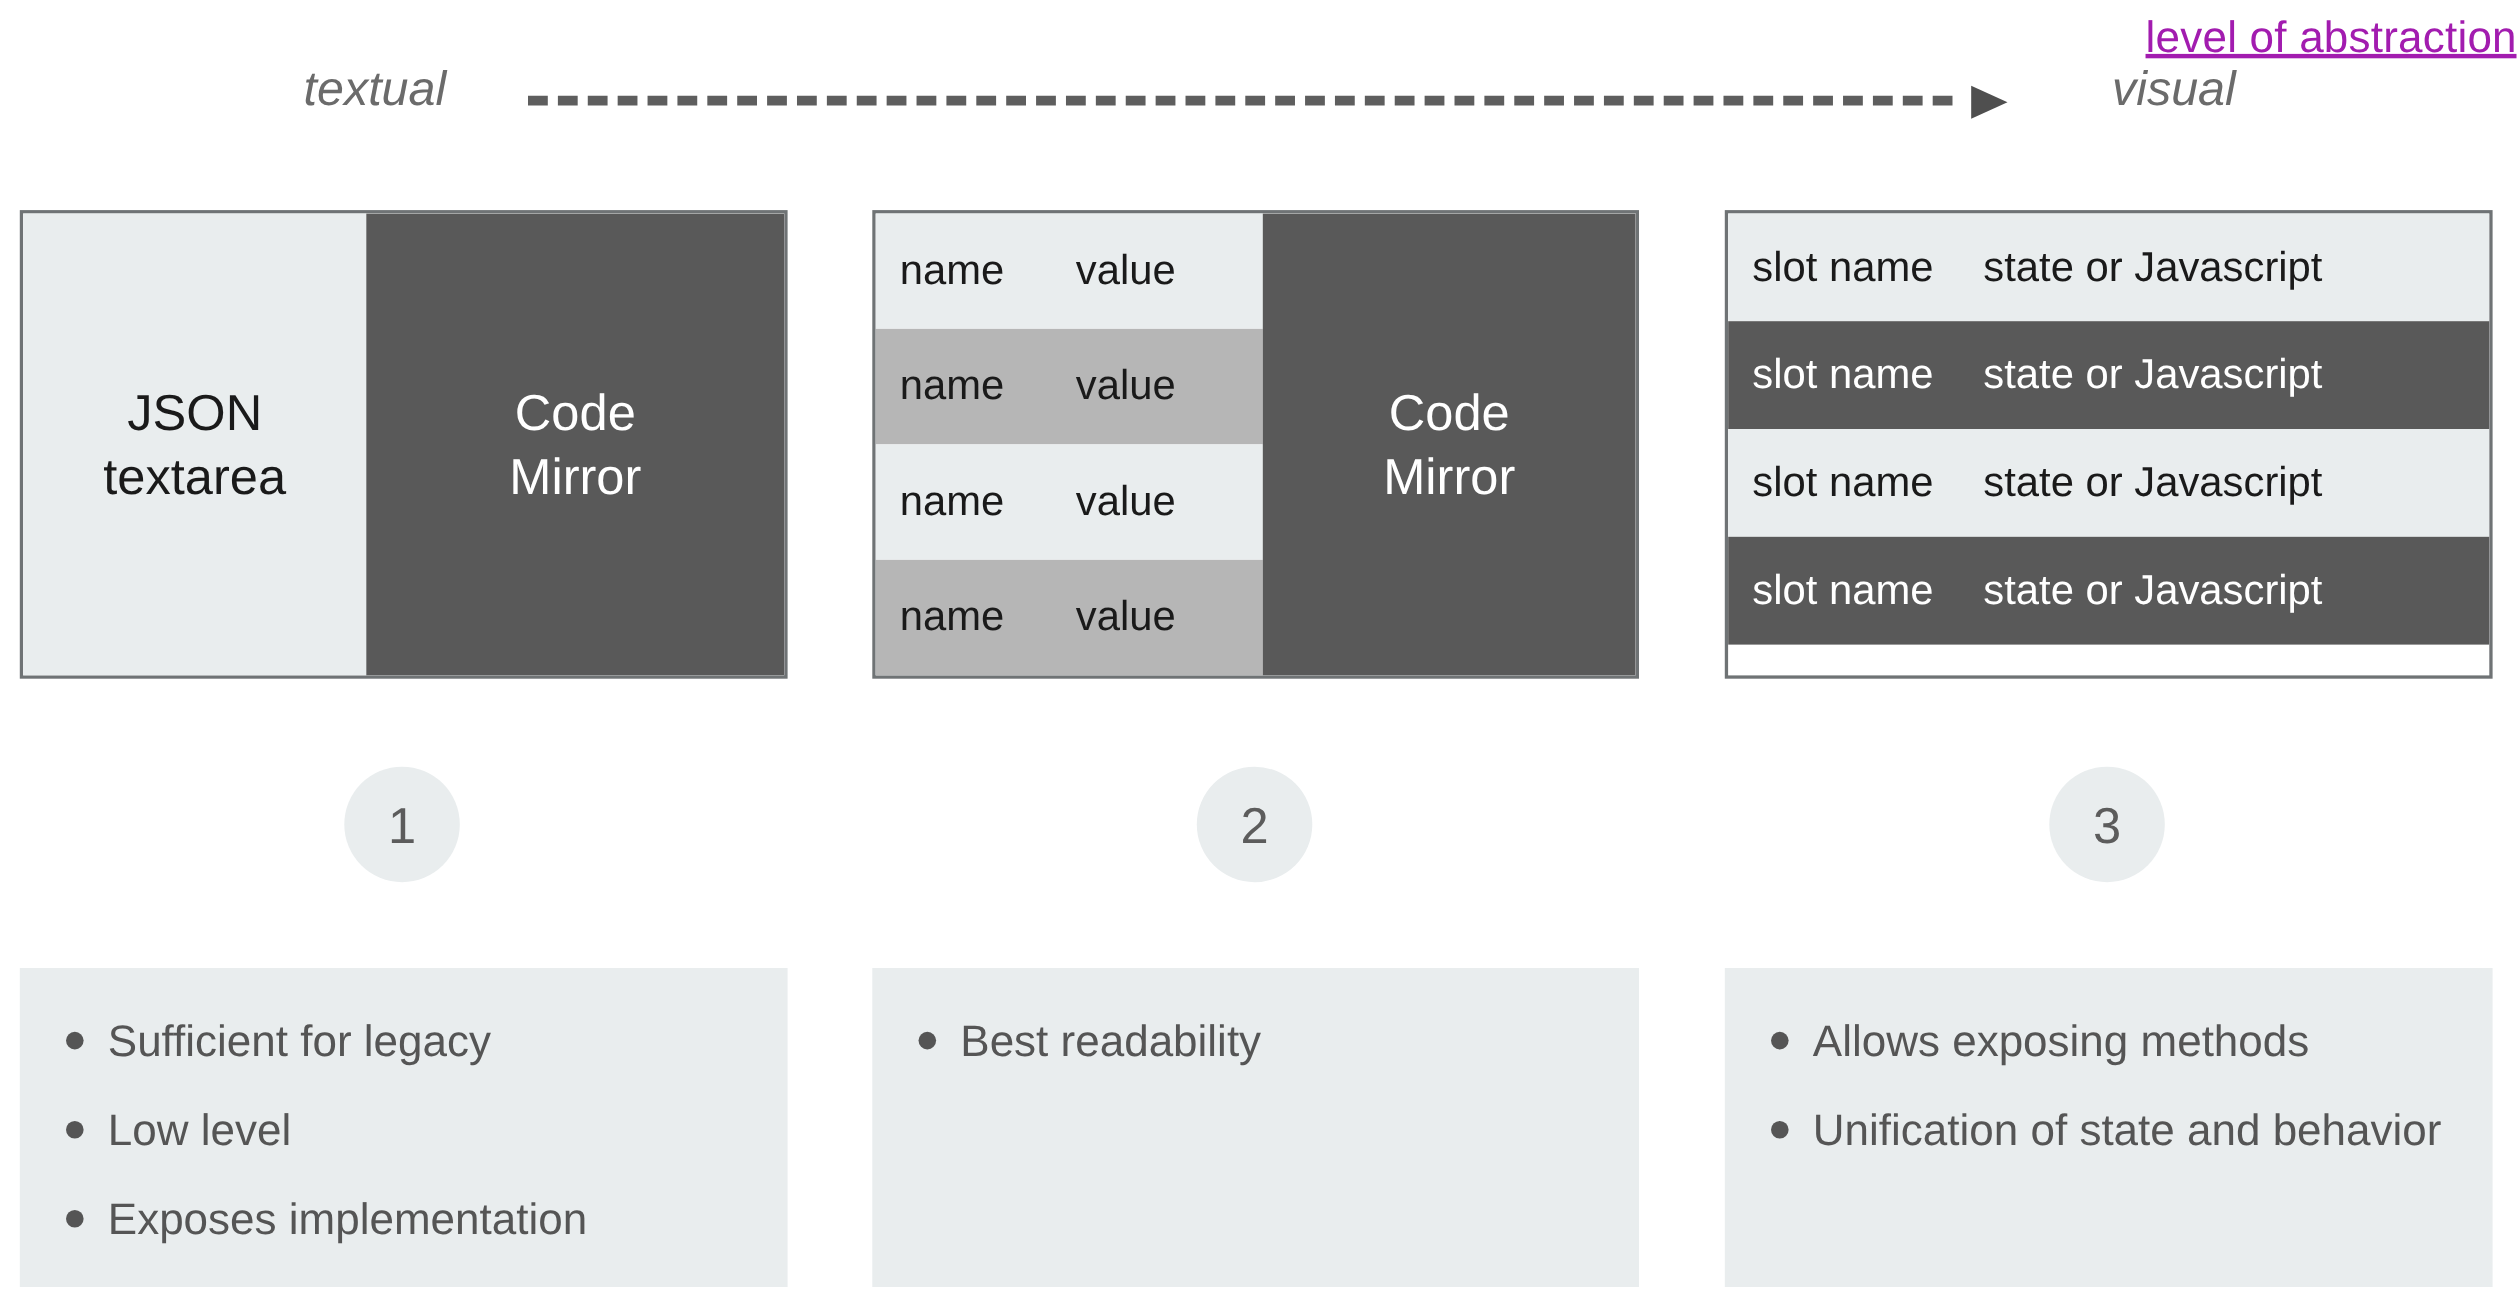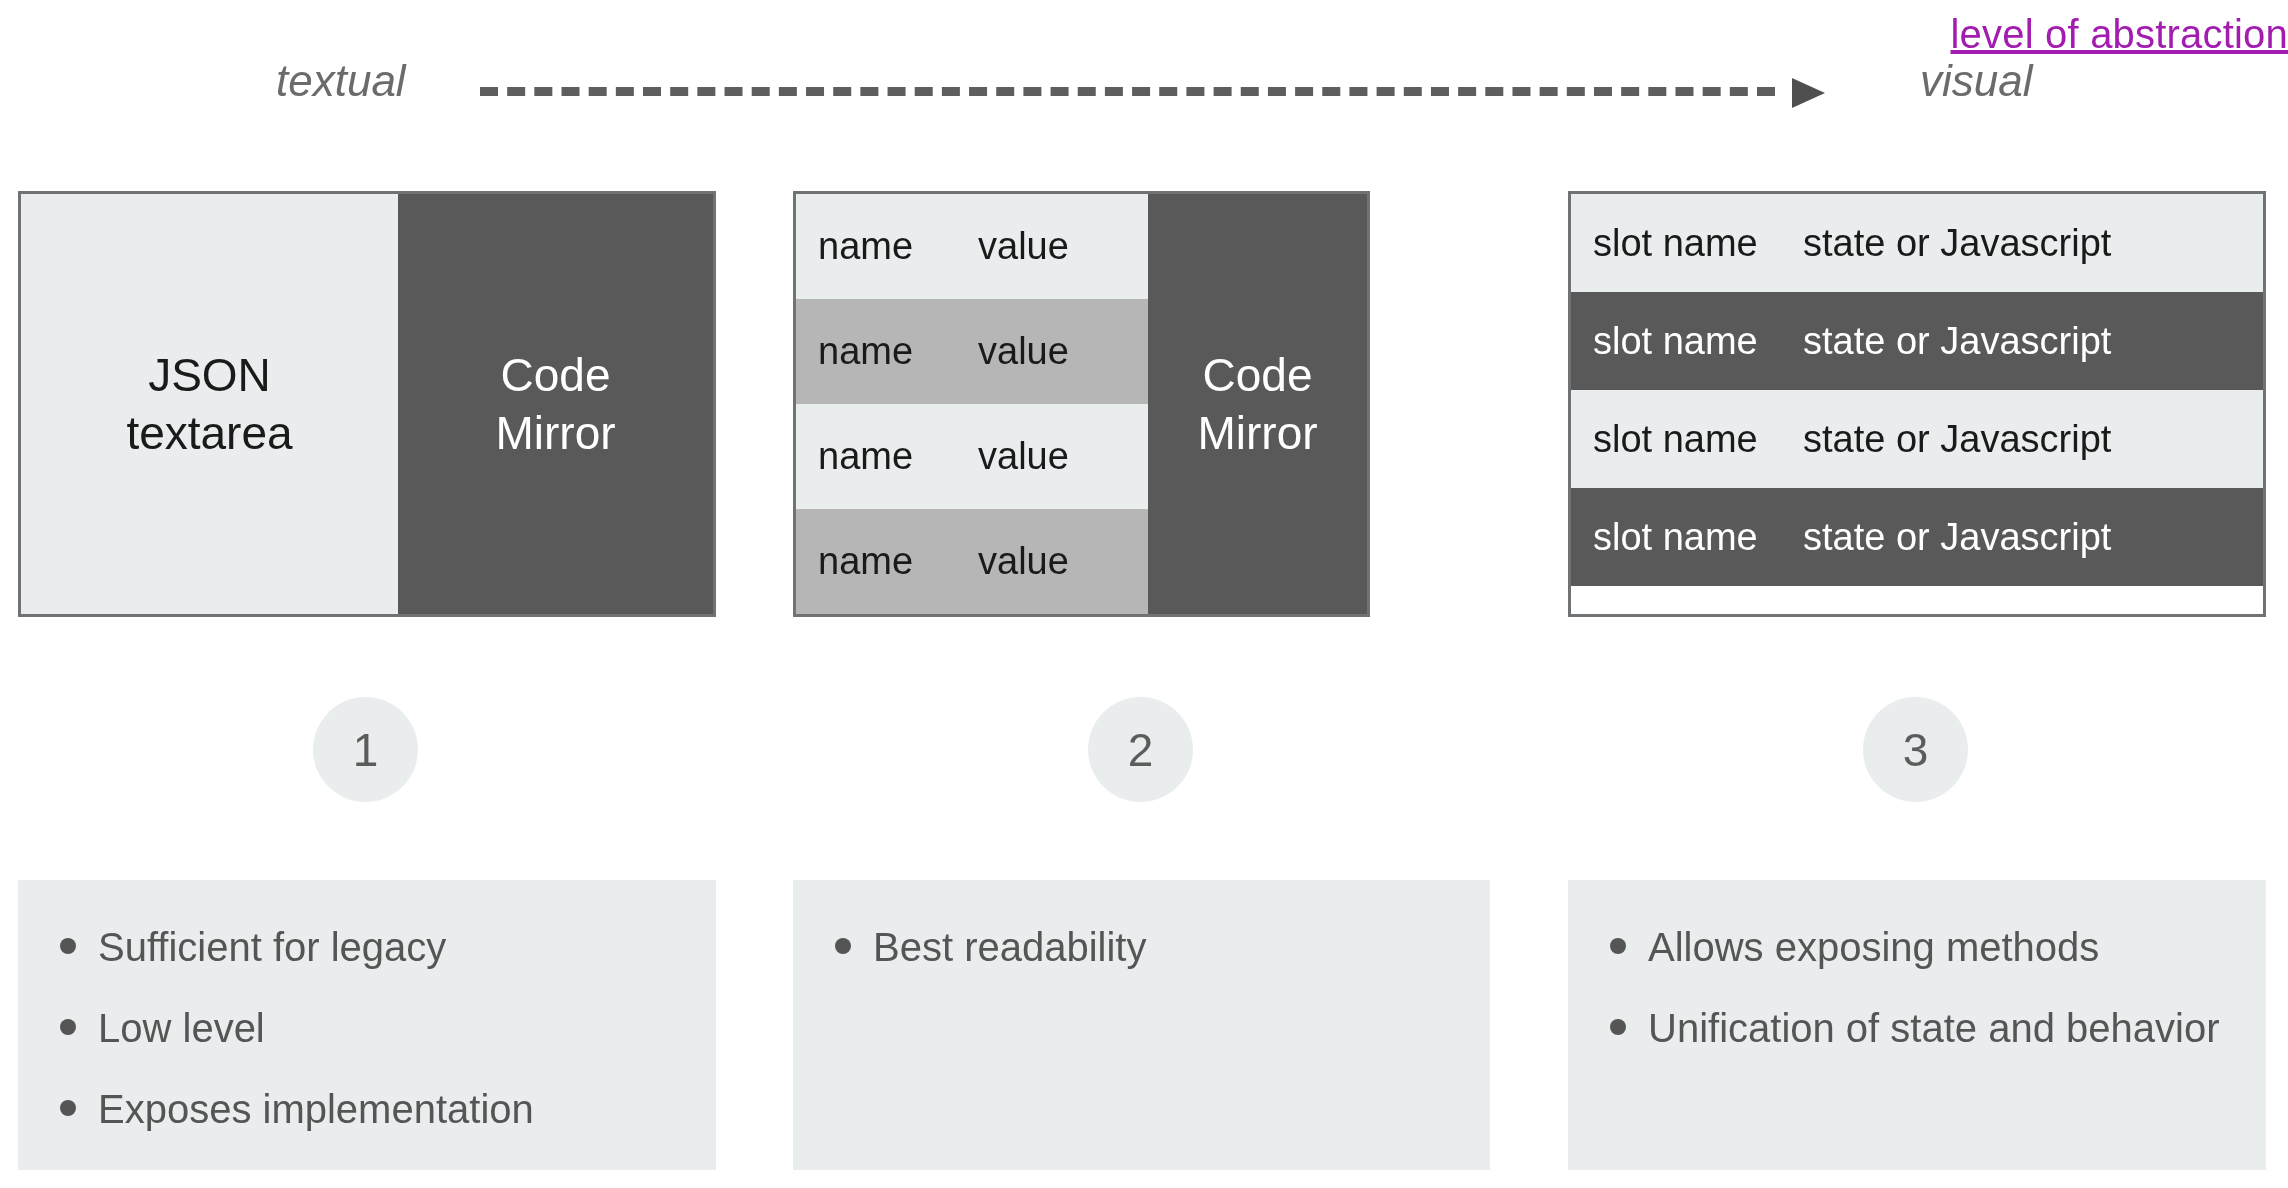--- a/index.html
+++ b/index.html
@@ -73,34 +73,34 @@
   .panel {
     position: absolute;
     top: 191px;
     height: 426px;
     box-sizing: border-box;
     border: 3px solid #6f7375;
     display: flex;
     overflow: hidden;
   }
   #panel-1 { left: 18px;   width: 698px; }
-  #panel-2 { left: 793px;  width: 577px; }
+  #panel-2 { left: 793px;  width: 697px; }
   #panel-3 { left: 1568px; width: 698px; }
 
   .pane-left, .pane-right {
     display: flex;
     flex-direction: column;
     justify-content: center;
     align-items: center;
     box-sizing: border-box;
   }
 
   
   #panel-1 .pane-left {
-    width: 377px;
+    width: 312px;
     background: #e9edee;
     color: #1a1a1a;
     font-size: 46px;
     line-height: 1.27;
     text-align: center;
   }
   #panel-1 .pane-right {
     flex: 1;
     background: #595959;
     color: #ffffff;

